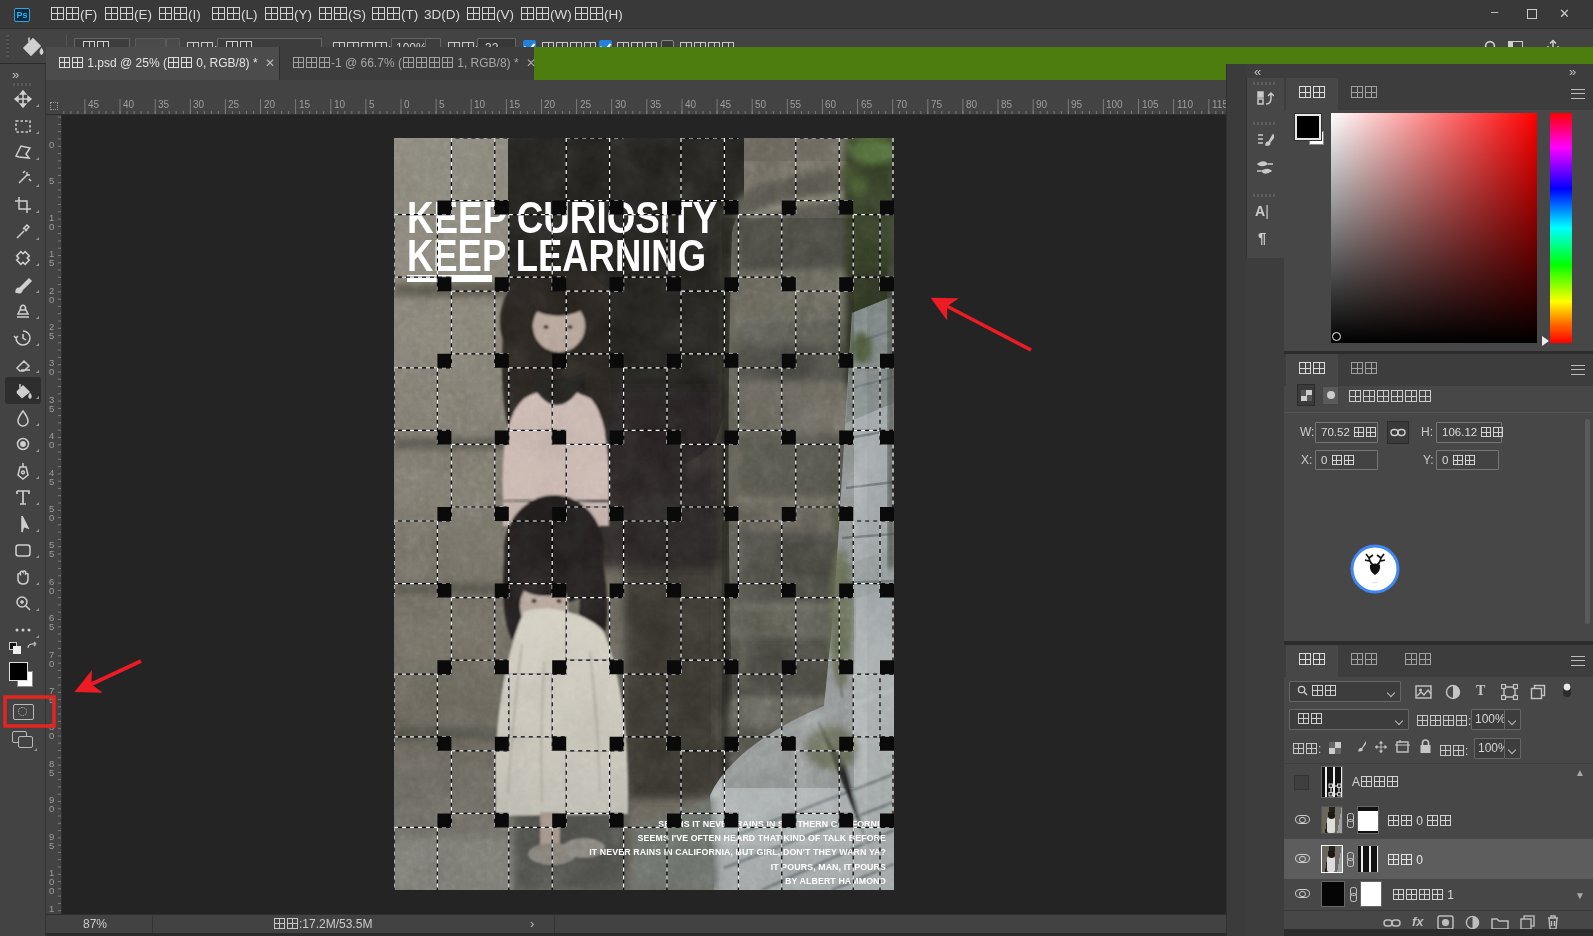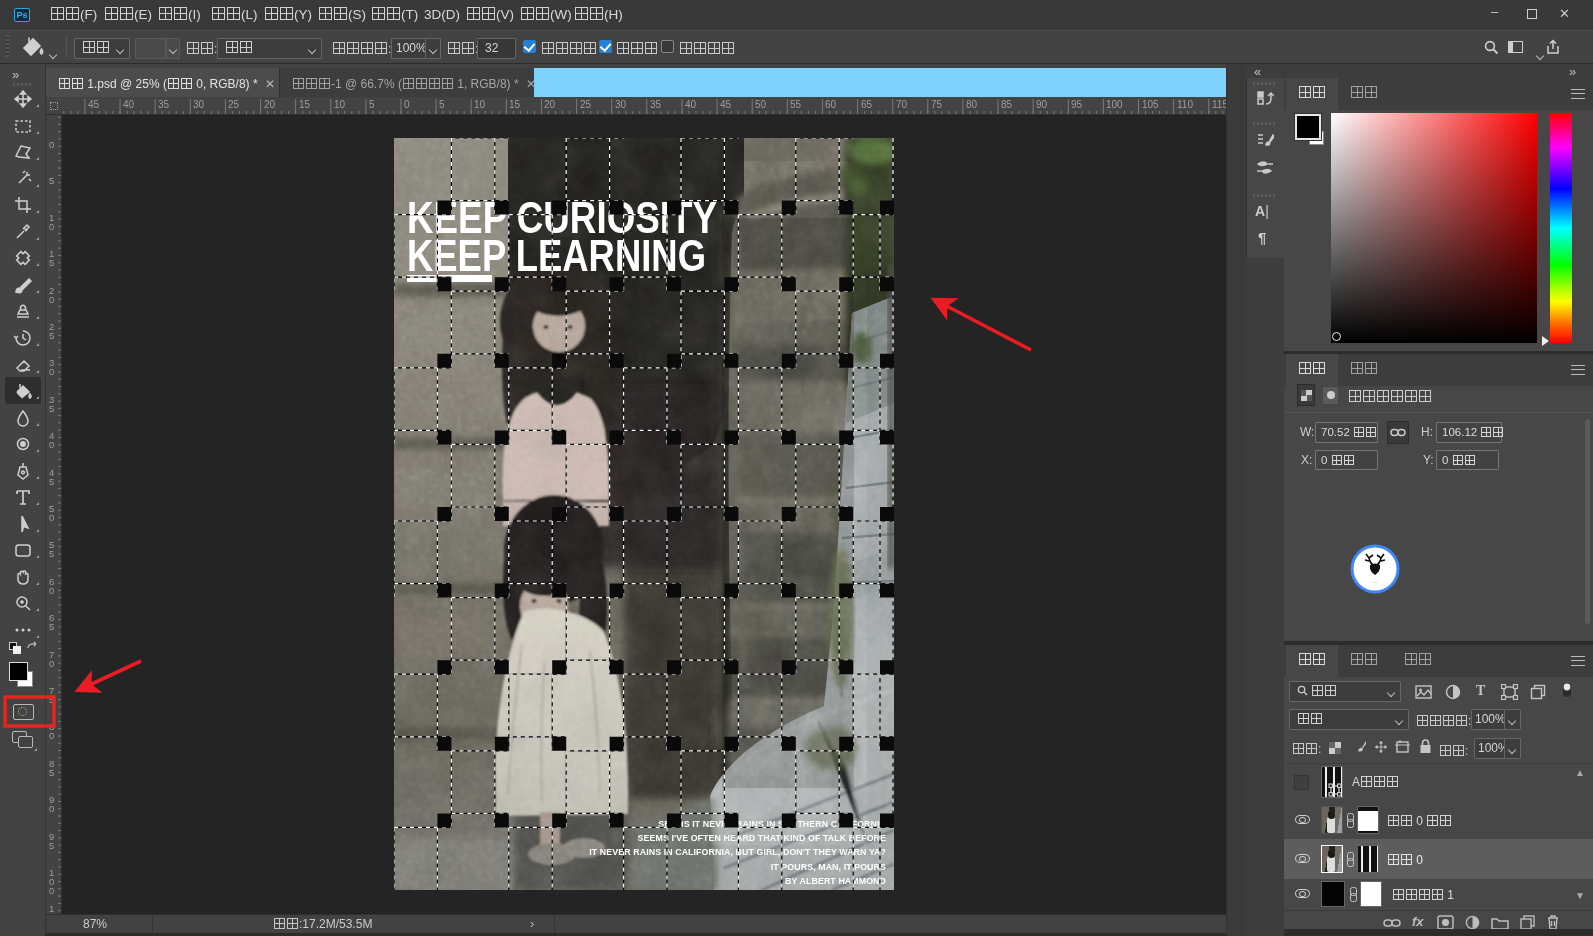--- a/index.html
+++ b/index.html
@@ -20,21 +20,21 @@
  border-radius:1px;color:#d5d5d5;font-size:12px;line-height:19px;padding-left:7px}
 .dd .chv{position:absolute;right:5px;top:7px}
 .chv{width:7px;height:7px;display:inline-block;position:relative}
 .chv:before{content:"";position:absolute;left:0;top:1px;width:5px;height:5px;
  border-right:1.4px solid #bbb;border-bottom:1.4px solid #bbb;transform:rotate(45deg)}
 .cb{position:absolute;top:11px;width:13px;height:13px;border-radius:2px}
 .cb.on{background:#2382d8}
 .cb.on:before{content:"";position:absolute;left:3px;top:1px;width:5px;height:8px;
  border-right:2px solid #fff;border-bottom:2px solid #fff;transform:rotate(40deg)}
 .cb.off{background:#383838;border:1px solid #888}
-#tabbar{left:46px;top:68px;width:1547px;height:33px;background:#7dd3fc}
+#tabbar{left:46px;top:47px;width:1547px;height:33px;background:#4d7c0f}
 .tab{position:absolute;top:0;height:33px;font-size:12px;white-space:nowrap;padding-top:9px}
 #toolcol{left:0;top:64px;width:46px;height:872px;background:#434343;border-right:1px solid #333}
 #lruler{left:46px;top:115px;width:16px;height:799px;background:#434343}
 #truler{left:62px;top:97px;width:1164px;height:18px;background:#434343}
 #corner{left:46px;top:97px;width:16px;height:18px;background:#434343;border-bottom:1px solid #2e2e2e}
 #canvas{left:62px;top:115px;width:1164px;height:799px;background:#242424}
 #statusbar{left:46px;top:914px;width:1180px;height:19px;background:#424242;border-top:1px solid #2e2e2e;color:#ccc;font-size:12px}
 #rgutter{left:1226px;top:64px;width:20px;height:872px;background:#3b3b3b;border-left:1px solid #303030}
 #istrip{left:1246px;top:64px;width:38px;height:872px;background:#3d3d3d}
 #rpanels{left:1284px;top:64px;width:309px;height:872px;background:#3d3d3d}

